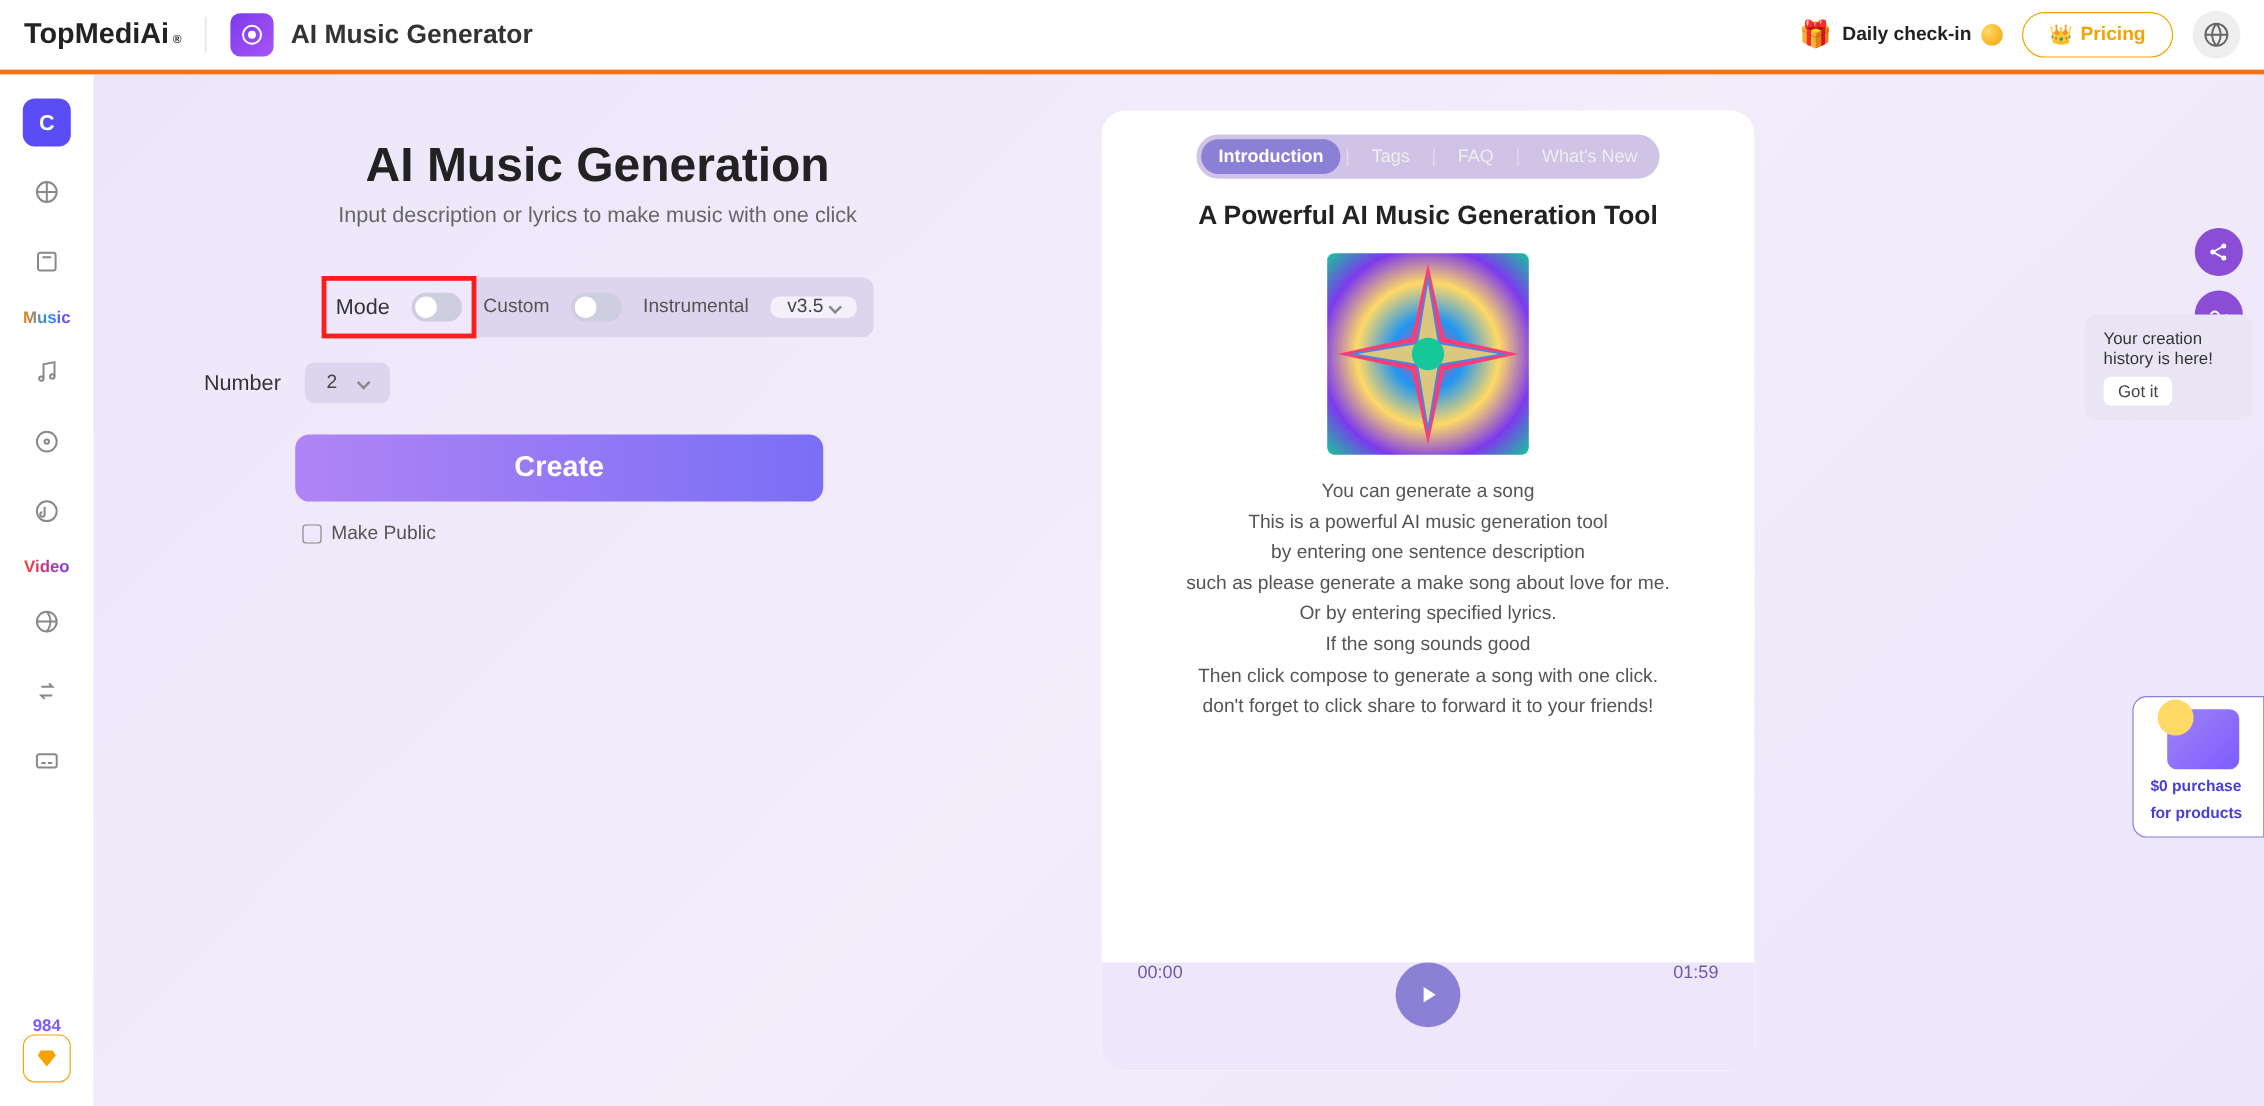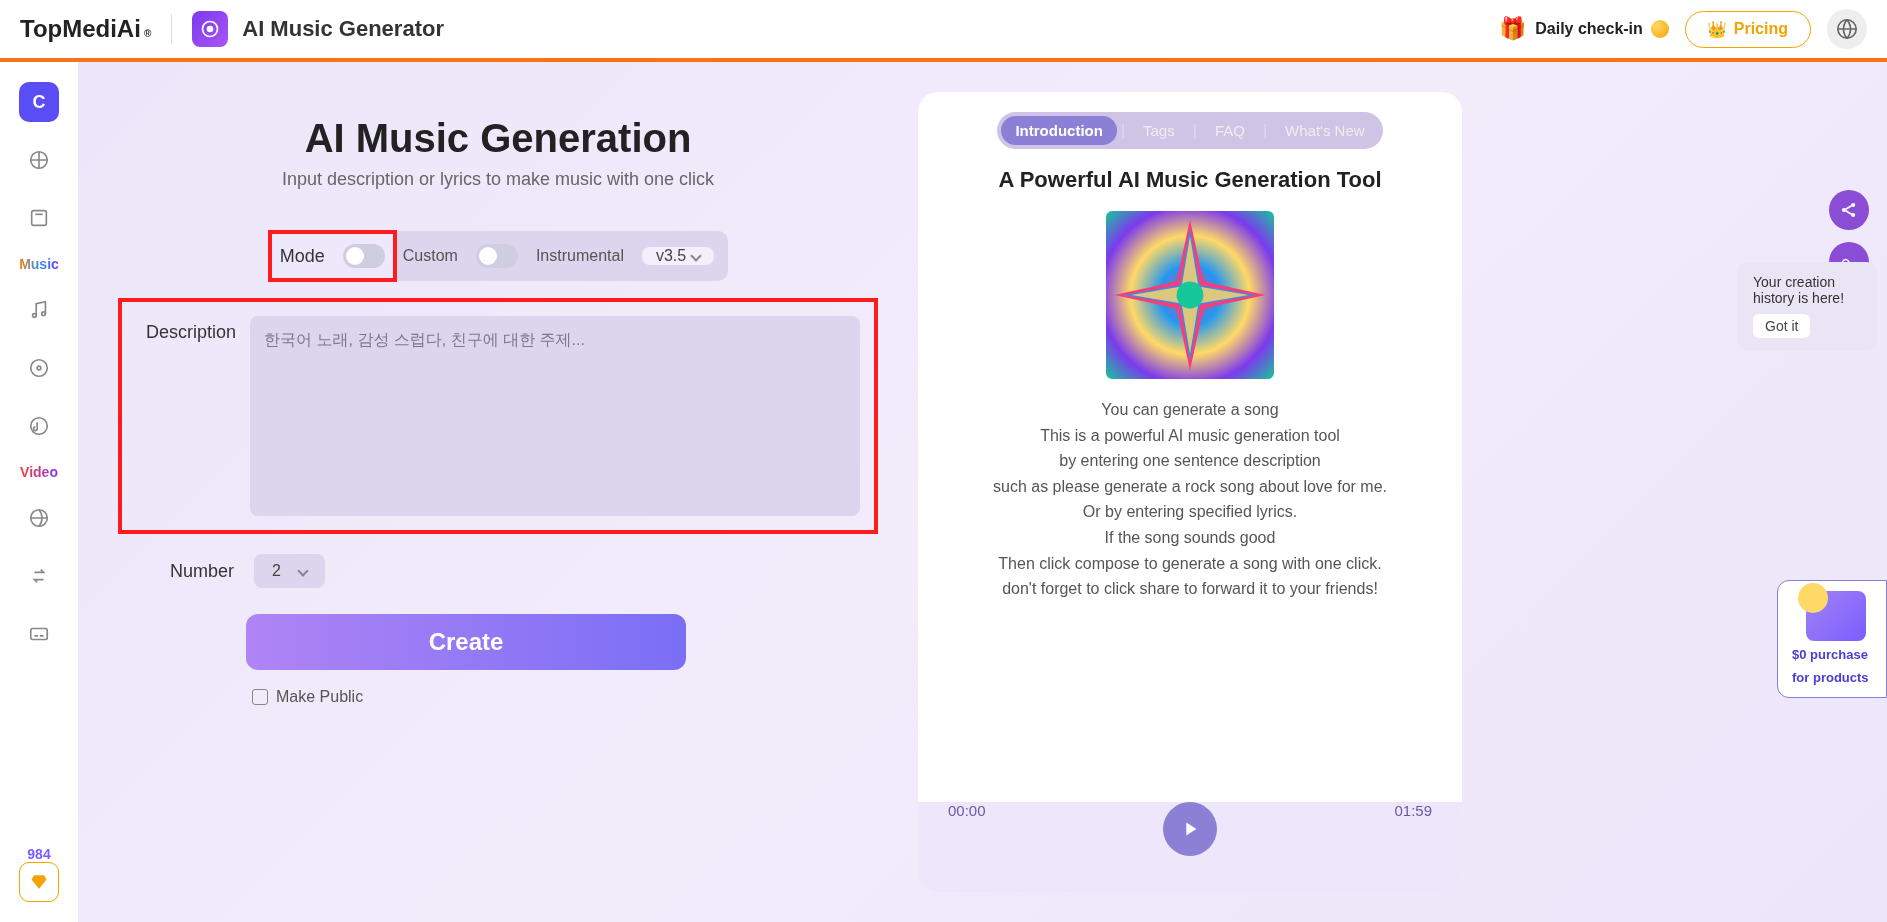--- a/index.html
+++ b/index.html
@@ -199,24 +199,20 @@
         <span>Custom</span>
         <div class="toggle"></div>
         <span>Instrumental</span>
         <div class="version-select">
           <span>v3.5</span>
           <span class="chevron"></span>
         </div>
       </div>
     </div>
 
-    <div class="desc-box">
-      <span class="desc-label">Description</span>
-      <textarea class="desc-textarea" placeholder="한국어 노래, 감성 스럽다, 친구에 대한 주제..." style=""></textarea>
-    </div>
 
     <div class="number-row">
       <span class="number-label">Number</span>
       <div class="number-select">
         <span>2</span>
         <span class="chevron"></span>
       </div>
     </div>
 
     <button class="create-btn">
@@ -247,21 +243,21 @@
             <path d="M0,-40 L6,-6 L40,0 L6,6 L0,40 L-6,6 L-40,0 L-6,-6 Z" fill="#2196f3" opacity="0.8"></path>
             <path d="M0,-35 L5,-5 L35,0 L5,5 L0,35 L-5,5 L-35,0 L-5,-5 Z" fill="#ffd966" opacity="0.8"></path>
             <circle r="8" fill="#16c79a"></circle>
           </g>
         </svg>
     </div>
     <div class="panel-text">
       <div>You can generate a song</div>
       <div>This is a powerful AI music generation tool</div>
       <div>by entering one sentence description</div>
-      <div>such as please generate a rock song about love for me.</div>
+      <div>such as please generate a make song about love for me.</div>
       <div>Or by entering specified lyrics.</div>
       <div>If the song sounds good</div>
       <div>Then click compose to generate a song with one click.</div>
       <div>don't forget to click share to forward it to your friends!</div>
     </div>
     <div class="player">
       <span class="time">00:00</span>
       <div class="play-btn">
         <svg width="22" height="22" viewBox="0 0 24 24">
             <path d="M8 5v14l11-7z"></path>

